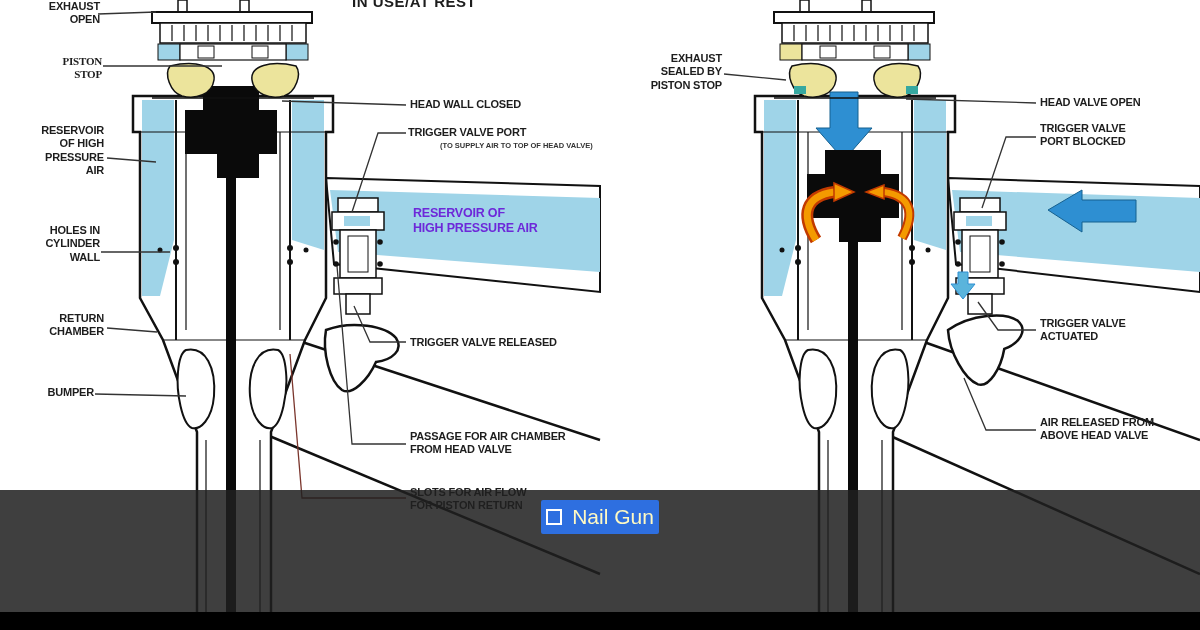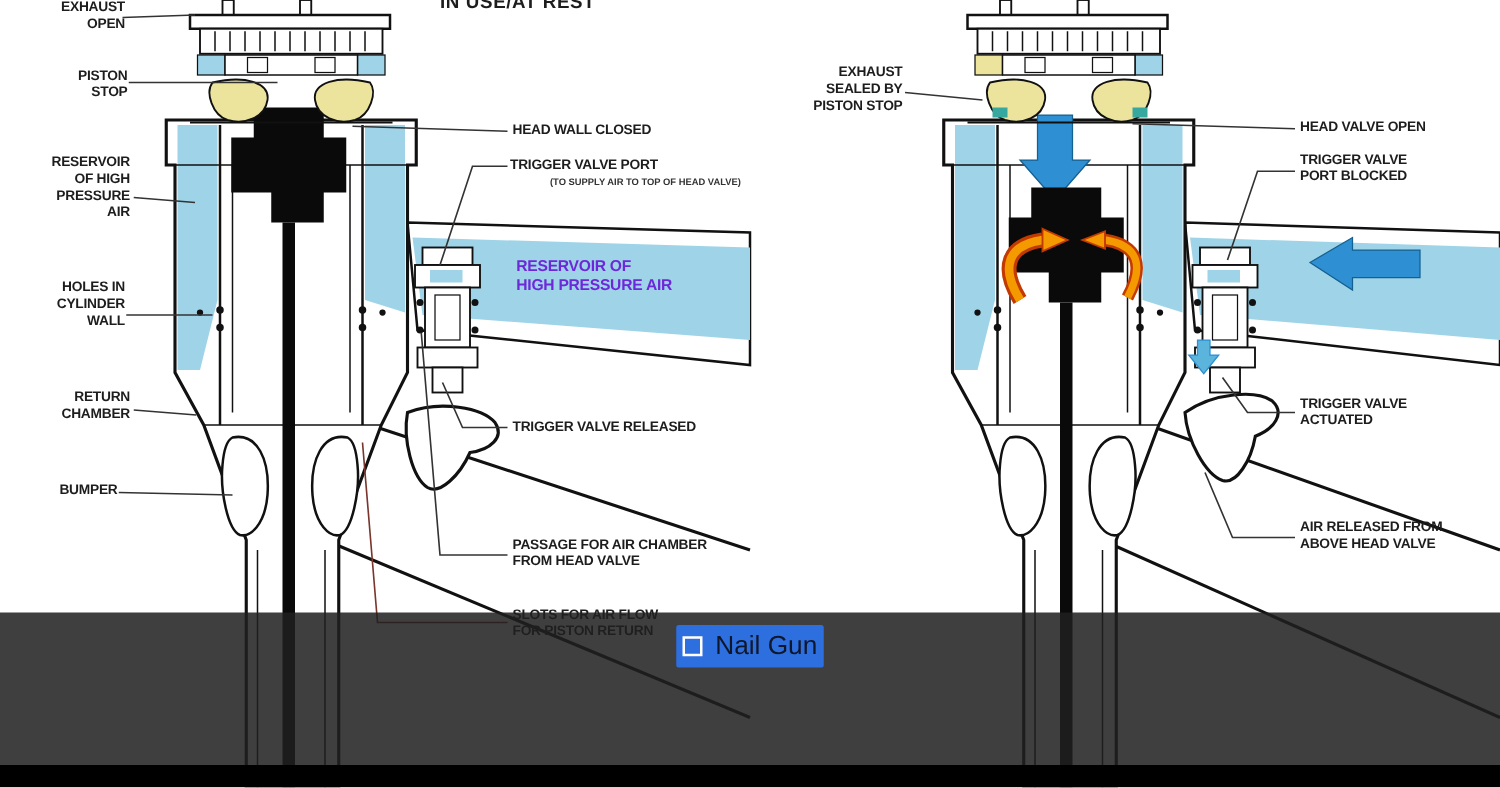--- a/index.html
+++ b/index.html
@@ -21,21 +21,21 @@
   .lbl.hdr{font-size:15px;letter-spacing:0.5px;}
   .overlay{
     position:absolute;left:0;top:490px;width:1200px;height:122px;
     background:rgba(32,32,32,0.86);
     display:flex;flex-direction:column;align-items:center;
   }
   .title{
     margin-top:20px;font-size:37px;font-weight:normal;color:#ffffff;
   }
   .tag{
-    margin-top:10px;background:#2e6fe0;color:#0f172a;font-size:21px;
+    margin-top:10px;background:#2e6fe0;color:#fef9c3;font-size:21px;
     padding:5px 5px;display:flex;align-items:center;gap:10px;
     text-decoration:none;border-radius:2px;cursor:pointer;
   }
   .tag-icon{width:12px;height:12px;border:2px solid #ffffff;display:inline-block;}
   .bottom-bar{position:absolute;left:0;top:612px;width:1200px;height:18px;background:#000000;}
 </style>
 </head>
 <body>
 
 <div class="stage">
@@ -213,21 +213,21 @@
       <path d="M1036,103 L906,99"></path>
       <path d="M1036,137 L1006,137 L982,208"></path>
       <path d="M1036,330 L998,330 L978,302"></path>
       <path d="M1036,430 L986,430 L964,378"></path>
     </g>
   </svg>
 
   <div class="lbl hdr" style="left:352px;top:-7px;">IN USE/AT REST</div>
   <div class="lbl r" style="left:20px;top:0px;width:80px;">EXHAUST
 OPEN</div>
-  <div class="lbl r" style="left:30px;top:55px;width:72px;">PISTON
+  <div class="lbl r" style="left:30px;top:55px;width:72px;font-family:Liberation Serif, serif;">PISTON
 STOP</div>
   <div class="lbl r" style="left:8px;top:124px;width:96px;text-align:right;">RESERVOIR
 OF HIGH
 PRESSURE
 AIR</div>
   <div class="lbl r" style="left:22px;top:224px;width:78px;">HOLES IN
 CYLINDER
 WALL</div>
   <div class="lbl r" style="left:28px;top:312px;width:76px;">RETURN
 CHAMBER</div>

